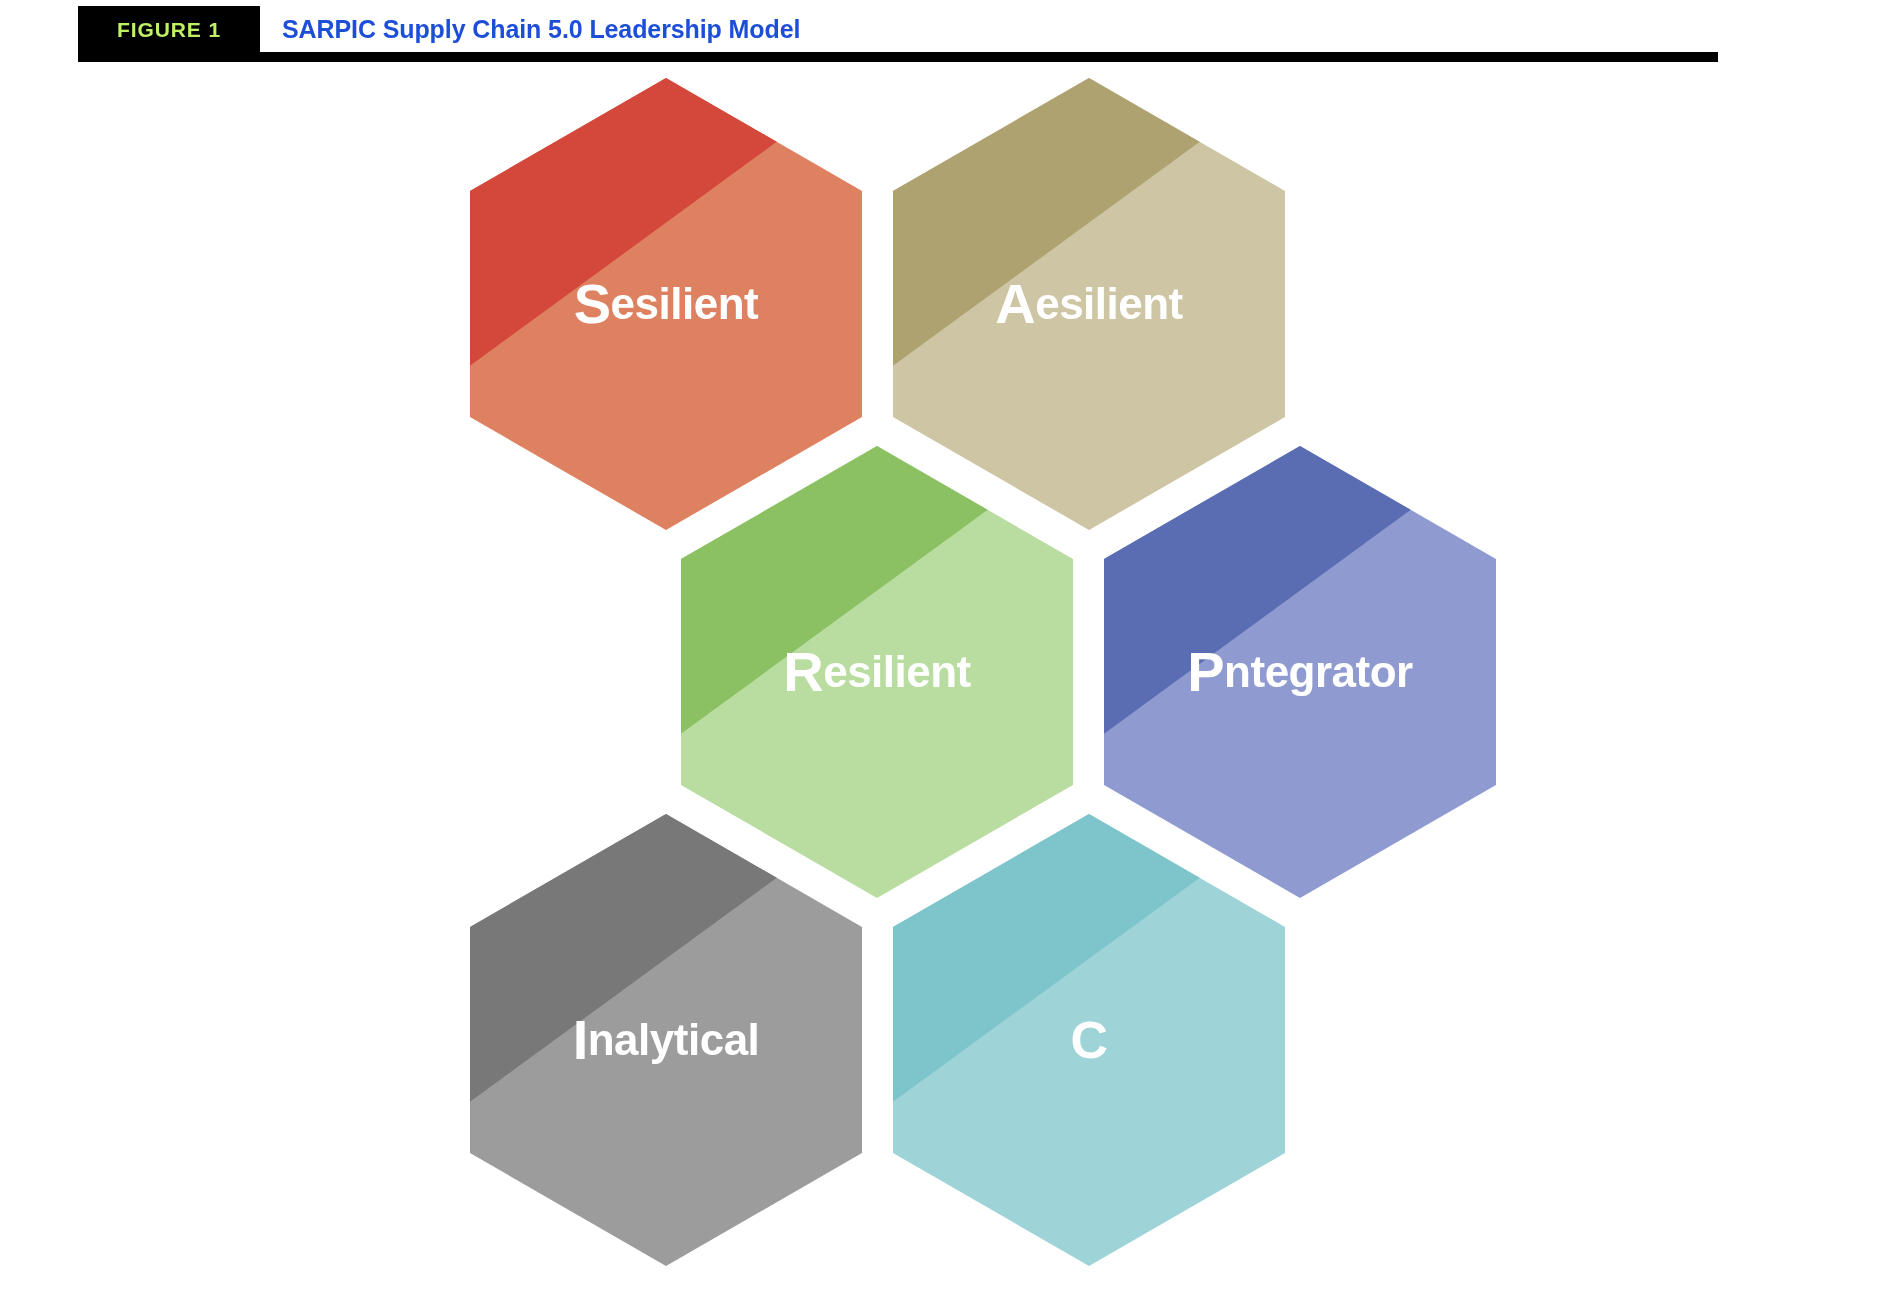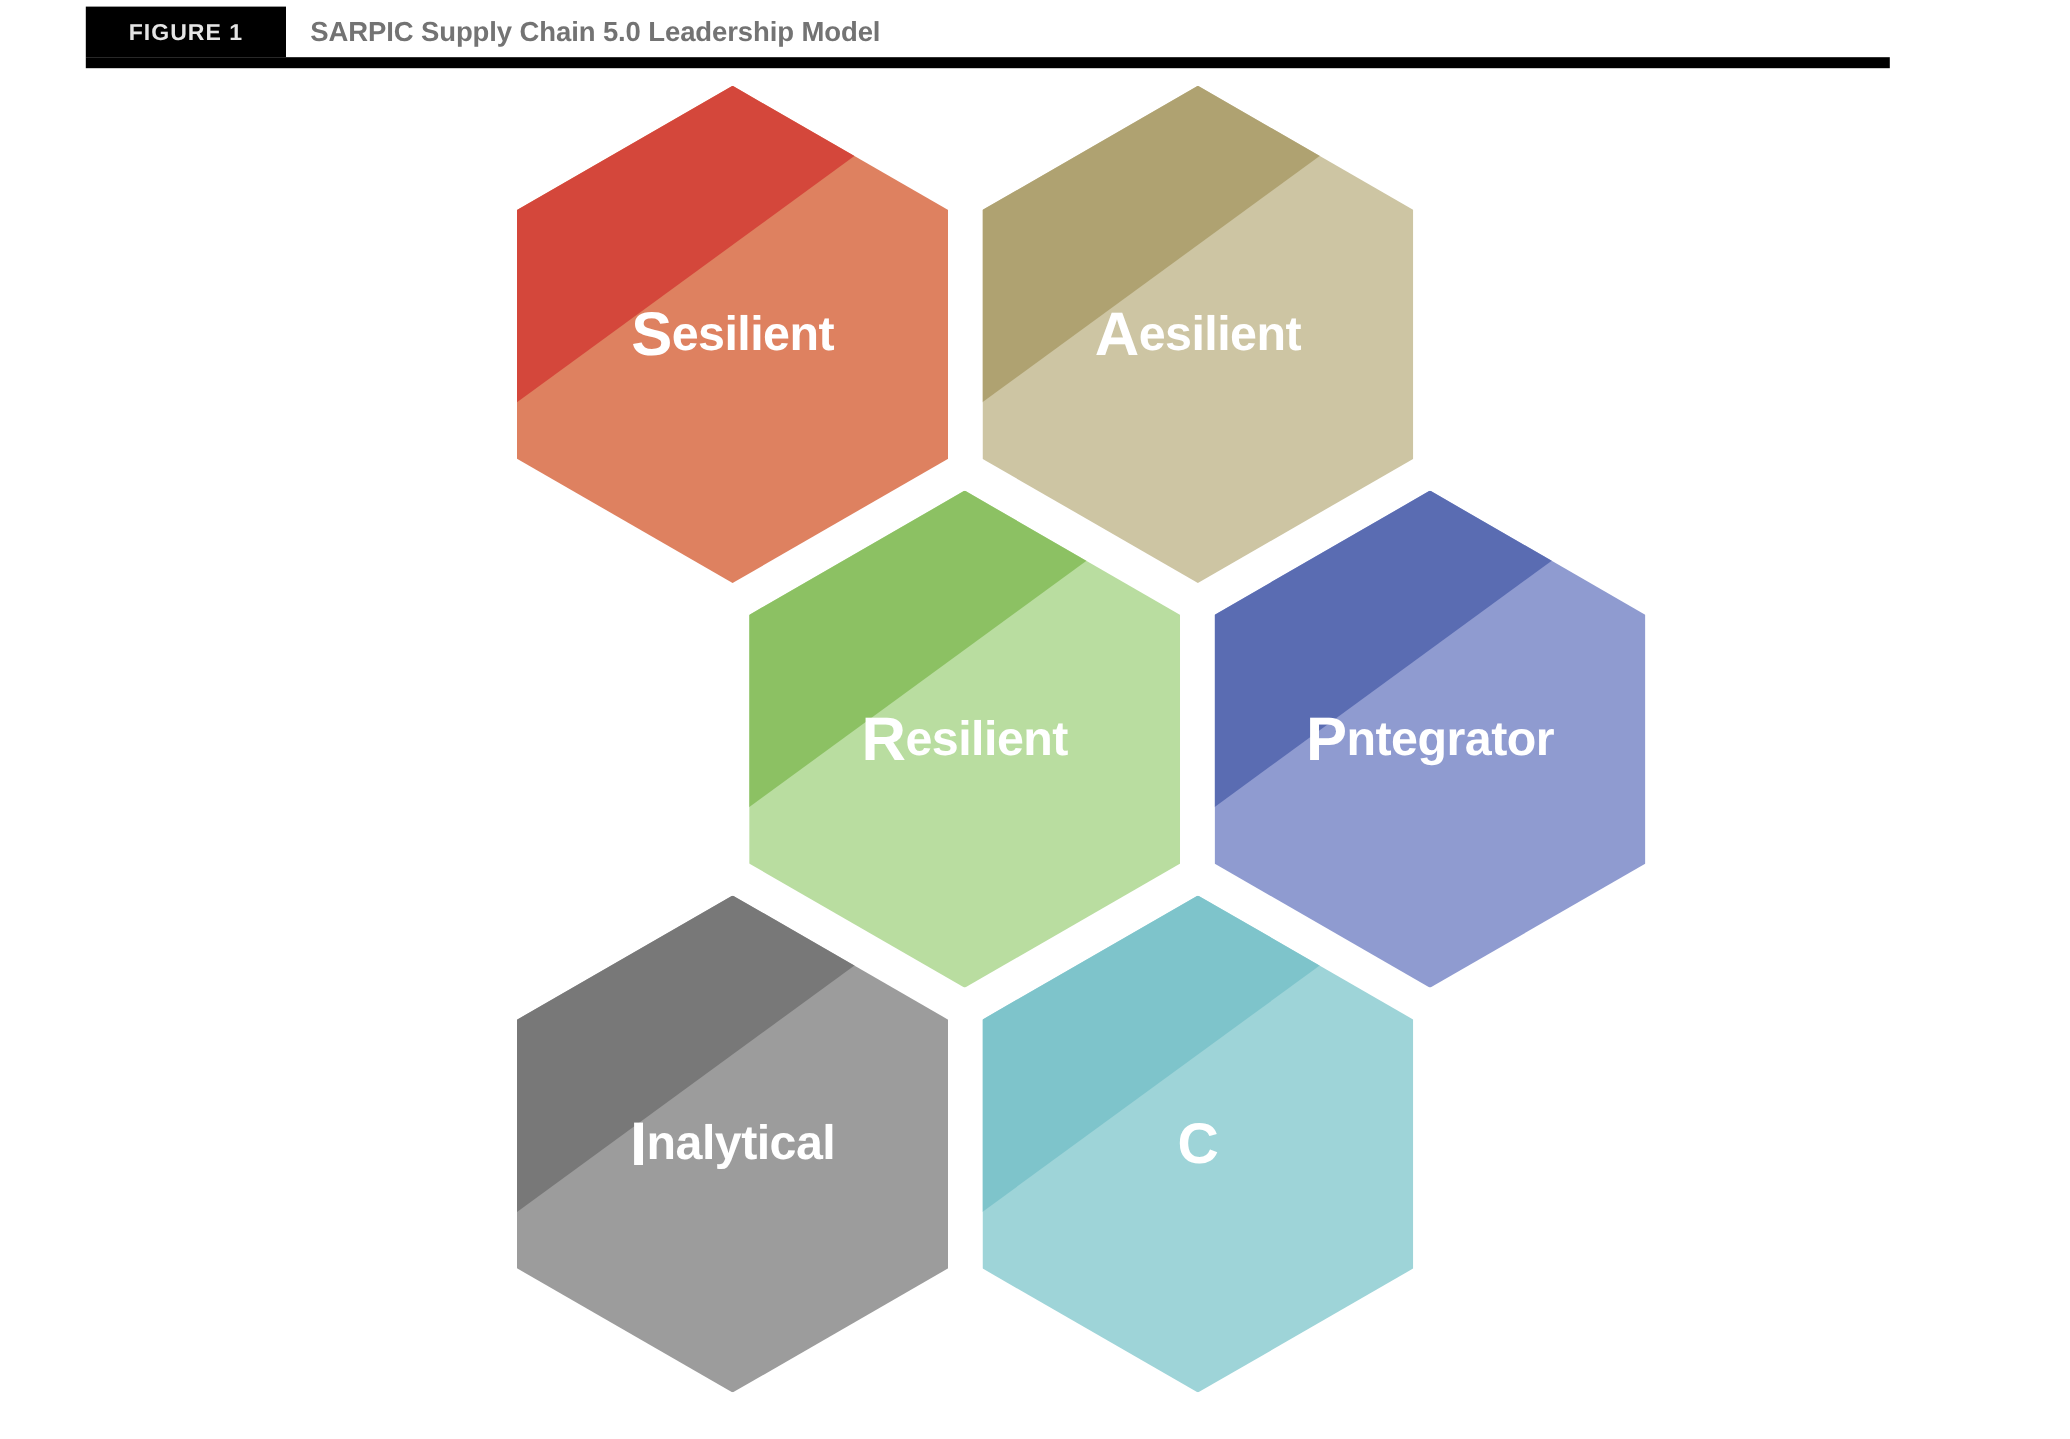--- a/index.html
+++ b/index.html
@@ -29,38 +29,38 @@
     height: 58px;
   }
 
   .fig-badge {
     position: absolute;
     left: 0;
     top: 0;
     width: 182px;
     height: 46px;
     background: #000000;
-    color: #e5e5e5;
+    color: #bef264;
     font-size: 21px;
     font-weight: 700;
     letter-spacing: 0.9px;
     display: flex;
     align-items: center;
     justify-content: center;
     line-height: 1;
   }
 
   .fig-title {
     position: absolute;
     left: 204px;
     top: 0;
     height: 46px;
     display: flex;
     align-items: center;
-    color: #737373;
+    color: #1d4ed8;
     font-size: 25px;
     font-weight: 700;
     letter-spacing: -0.1px;
     white-space: nowrap;
   }
 
   .fig-rule {
     position: absolute;
     left: 0;
     top: 46px;

